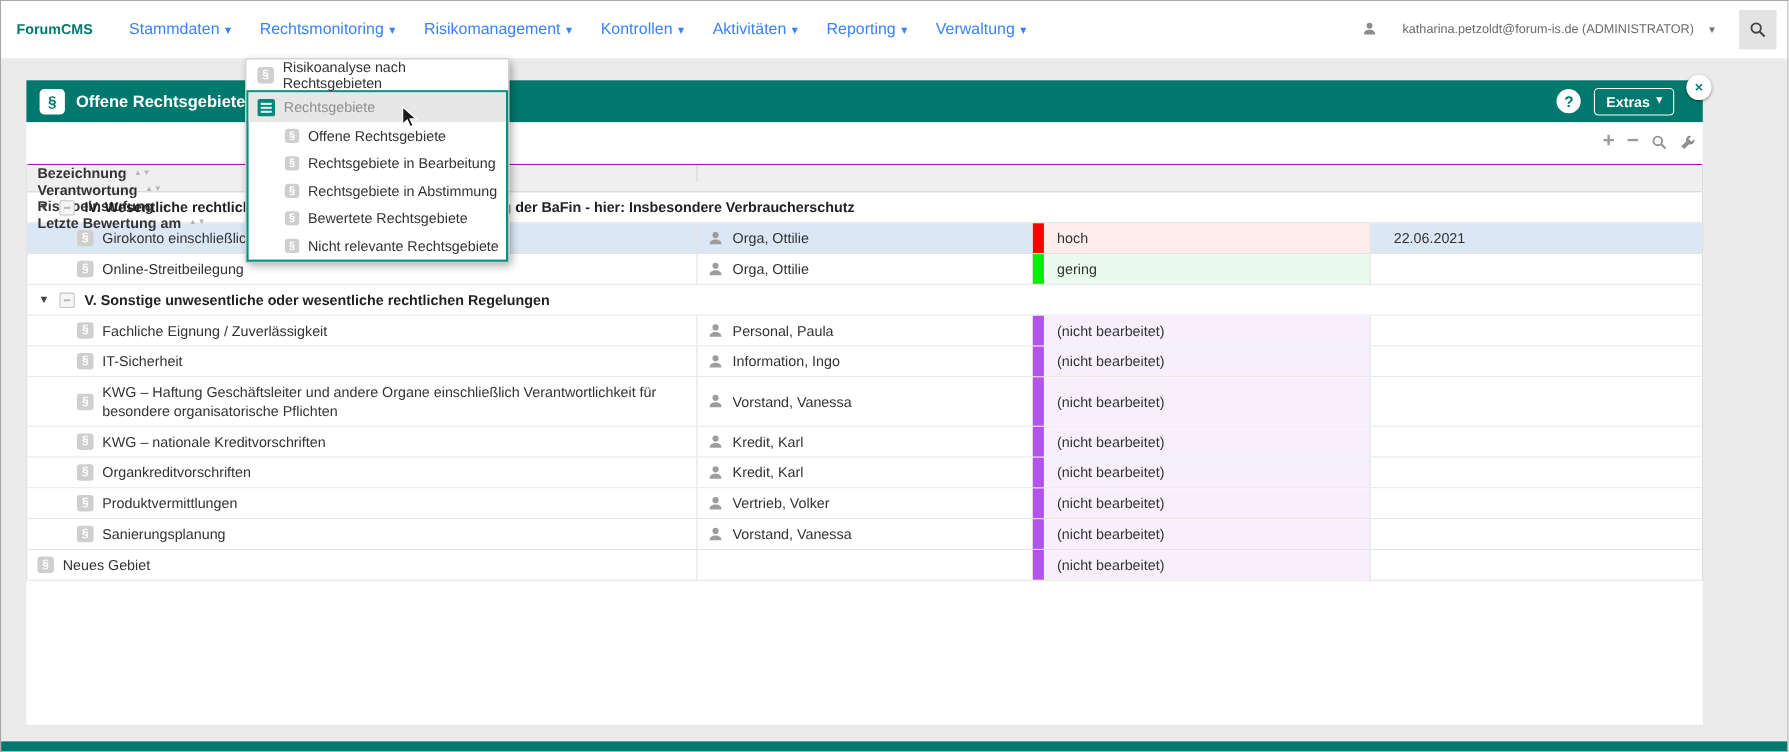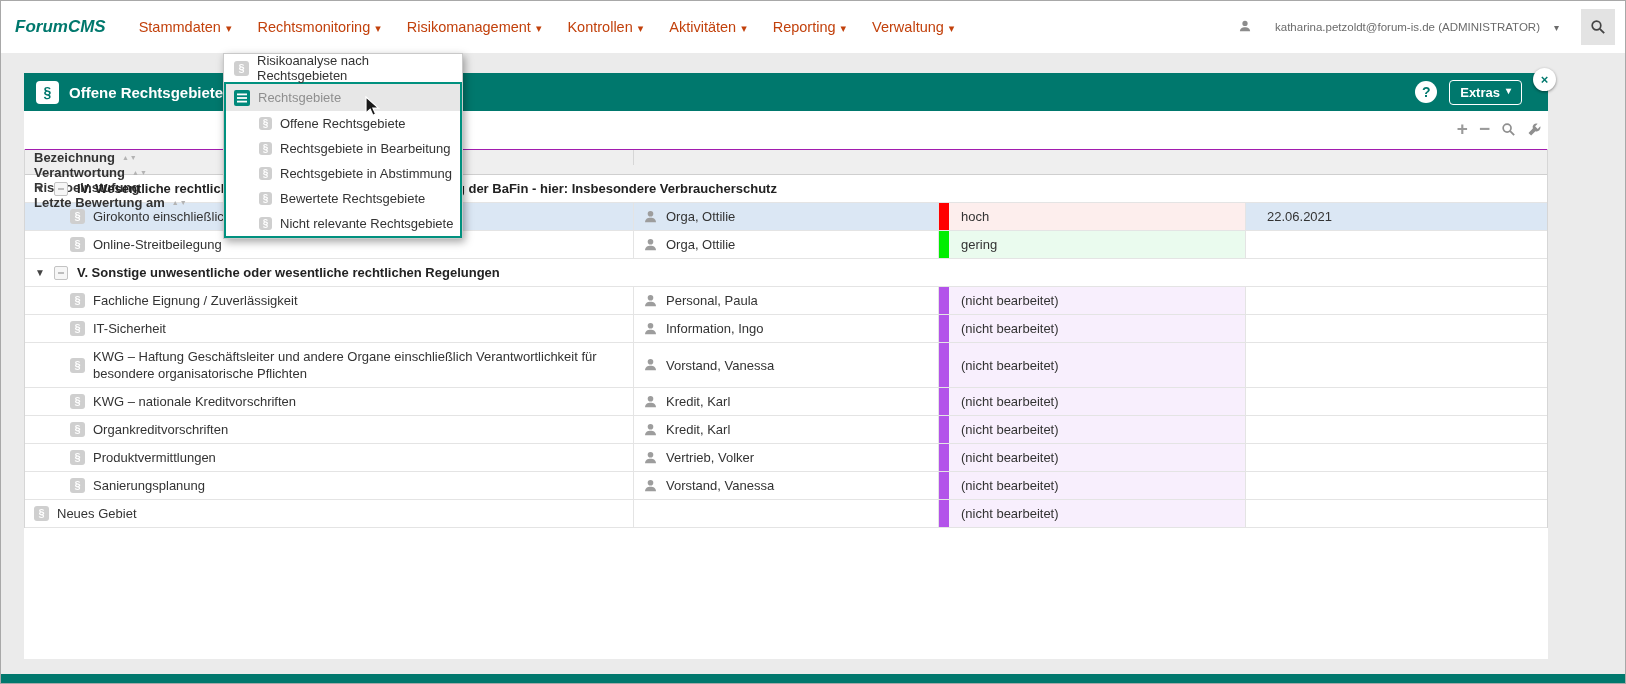--- a/index.html
+++ b/index.html
@@ -5,23 +5,23 @@
   * { margin:0; padding:0; box-sizing:border-box; }
   html,body { background:#fff; }
   body { font-family:"Liberation Sans", sans-serif; }
 
   .screen { position:relative; width:1626px; height:684px; background:#ebebeb;
             border:1px solid #a8a8a8; overflow:hidden; }
 
   
   .topnav { position:absolute; top:0; left:0; right:0; height:52px; background:#fff;
             display:flex; align-items:stretch; z-index:5; }
-  .brand { font-size:17px; font-weight:bold; color:#00786d; line-height:52px; padding:0 20px 0 14px; cursor:pointer;font-style:italic; }
+  .brand { font-size:13px; font-weight:bold; color:#00786d; line-height:52px; padding:0 20px 0 14px; cursor:pointer; }
   .nav-menu { display:flex; }
-  .nav-item { line-height:52px; padding:0 13px; font-size:14.5px; color:#c2410c; cursor:pointer; white-space:nowrap; }
+  .nav-item { line-height:52px; padding:0 13px; font-size:14.5px; color:#3b82f6; cursor:pointer; white-space:nowrap; }
   .nav-item .caret { margin-left:5px; font-size:11px; }
   .nav-item.active { background:#e4e4e4; color:#00695f; }
   .user-area { position:absolute; right:66px; top:0; height:52px; display:flex; align-items:center; gap:14px;
                font-size:11.5px; color:#6b6b6b; cursor:pointer; }
   .user-area .caret { font-size:10px; }
   .search-btn { position:absolute; right:10px; top:8px; width:34px; height:36px; background:#e3e3e3;
                 display:flex; align-items:center; justify-content:center; cursor:pointer; }
 
   
   .panel-header { position:absolute; left:23px; top:72px; width:1524px; height:38px; background:#00786d;

